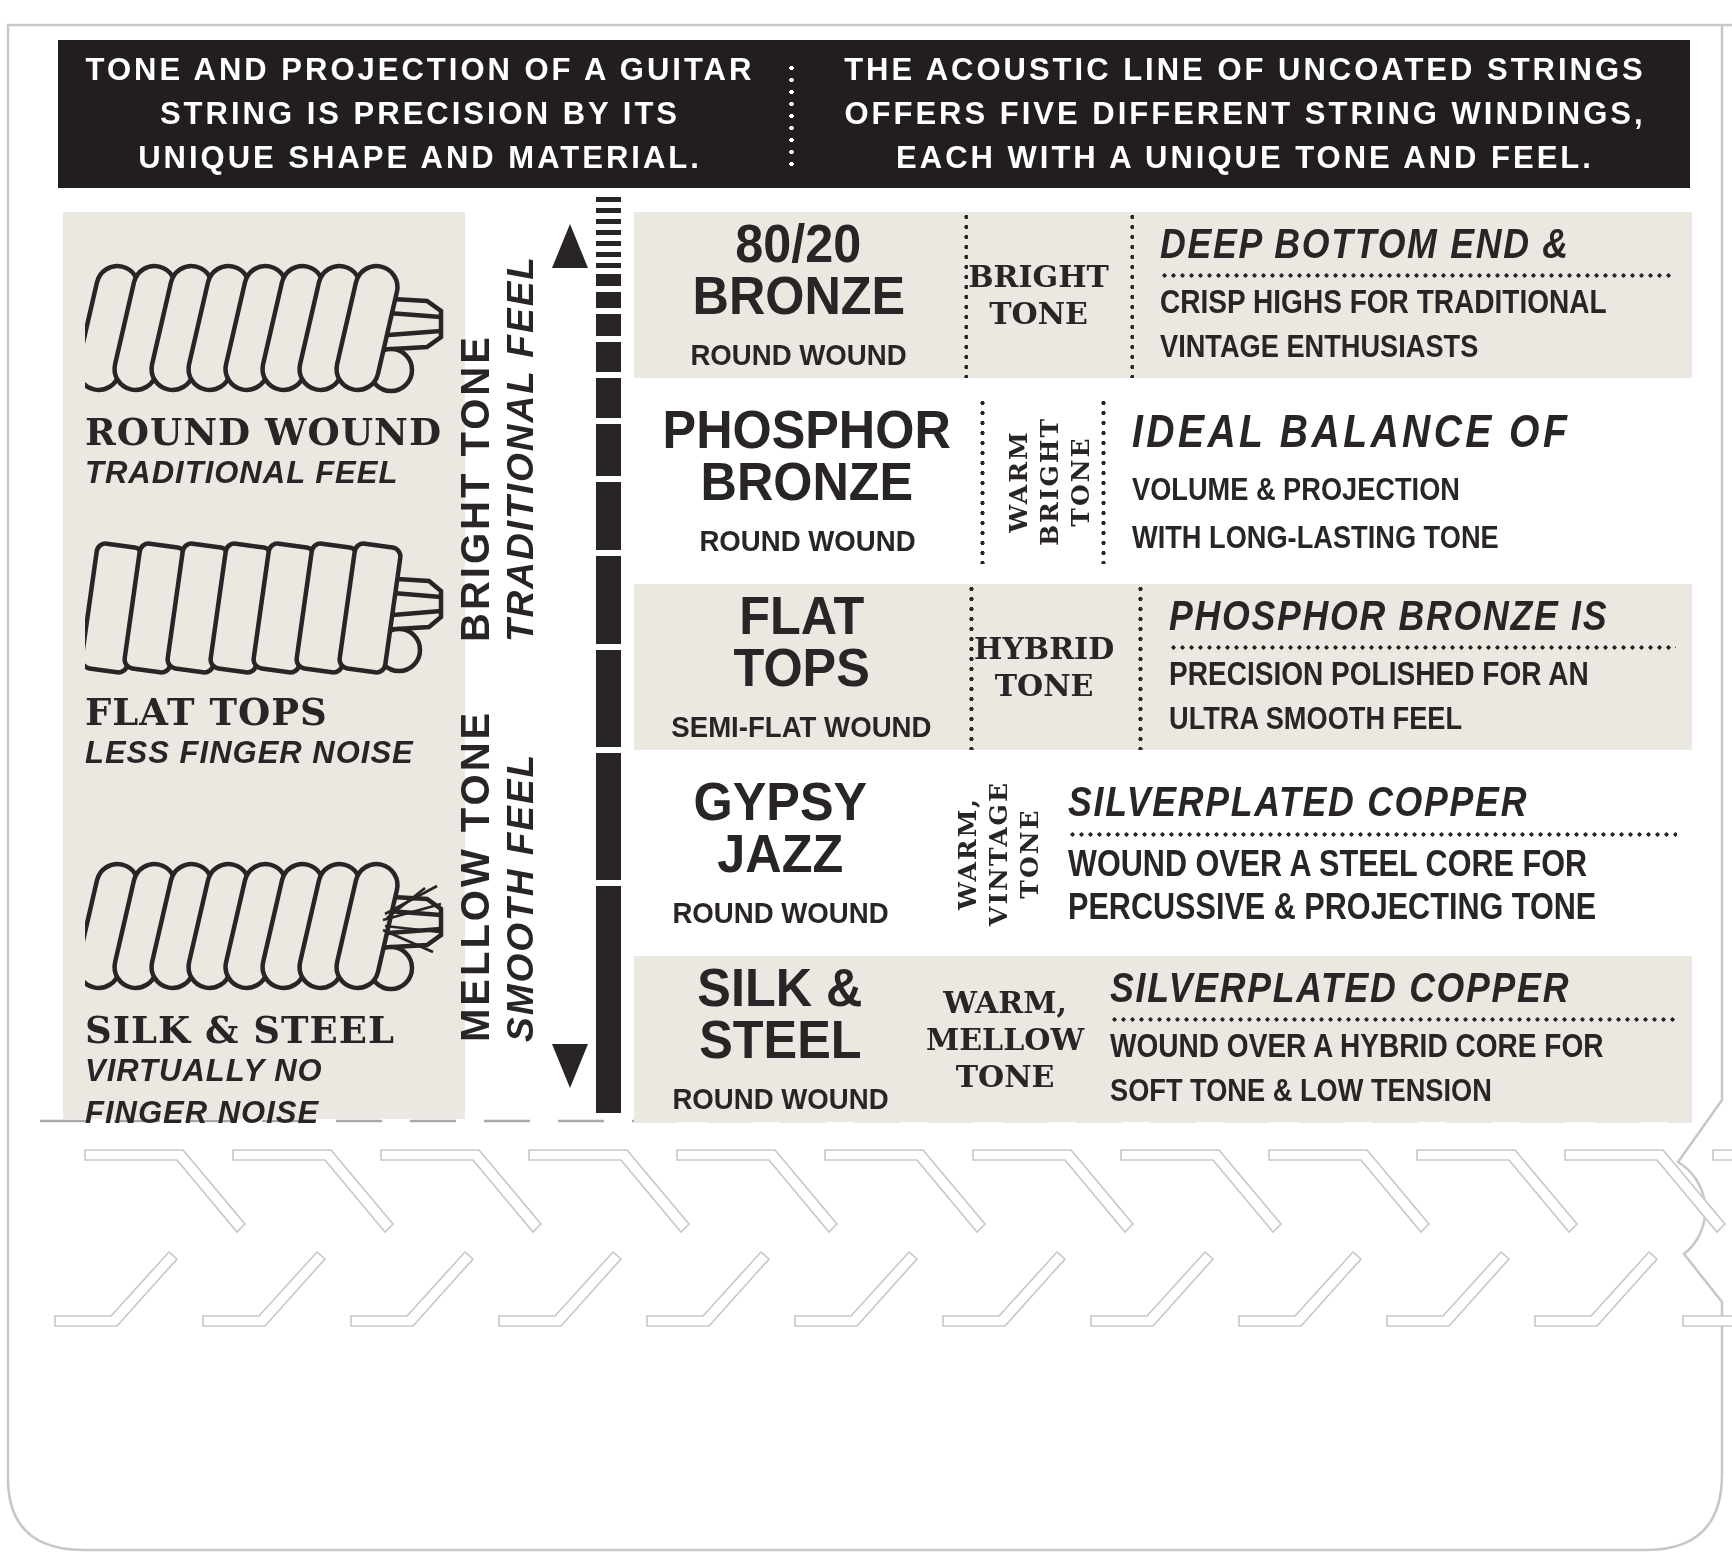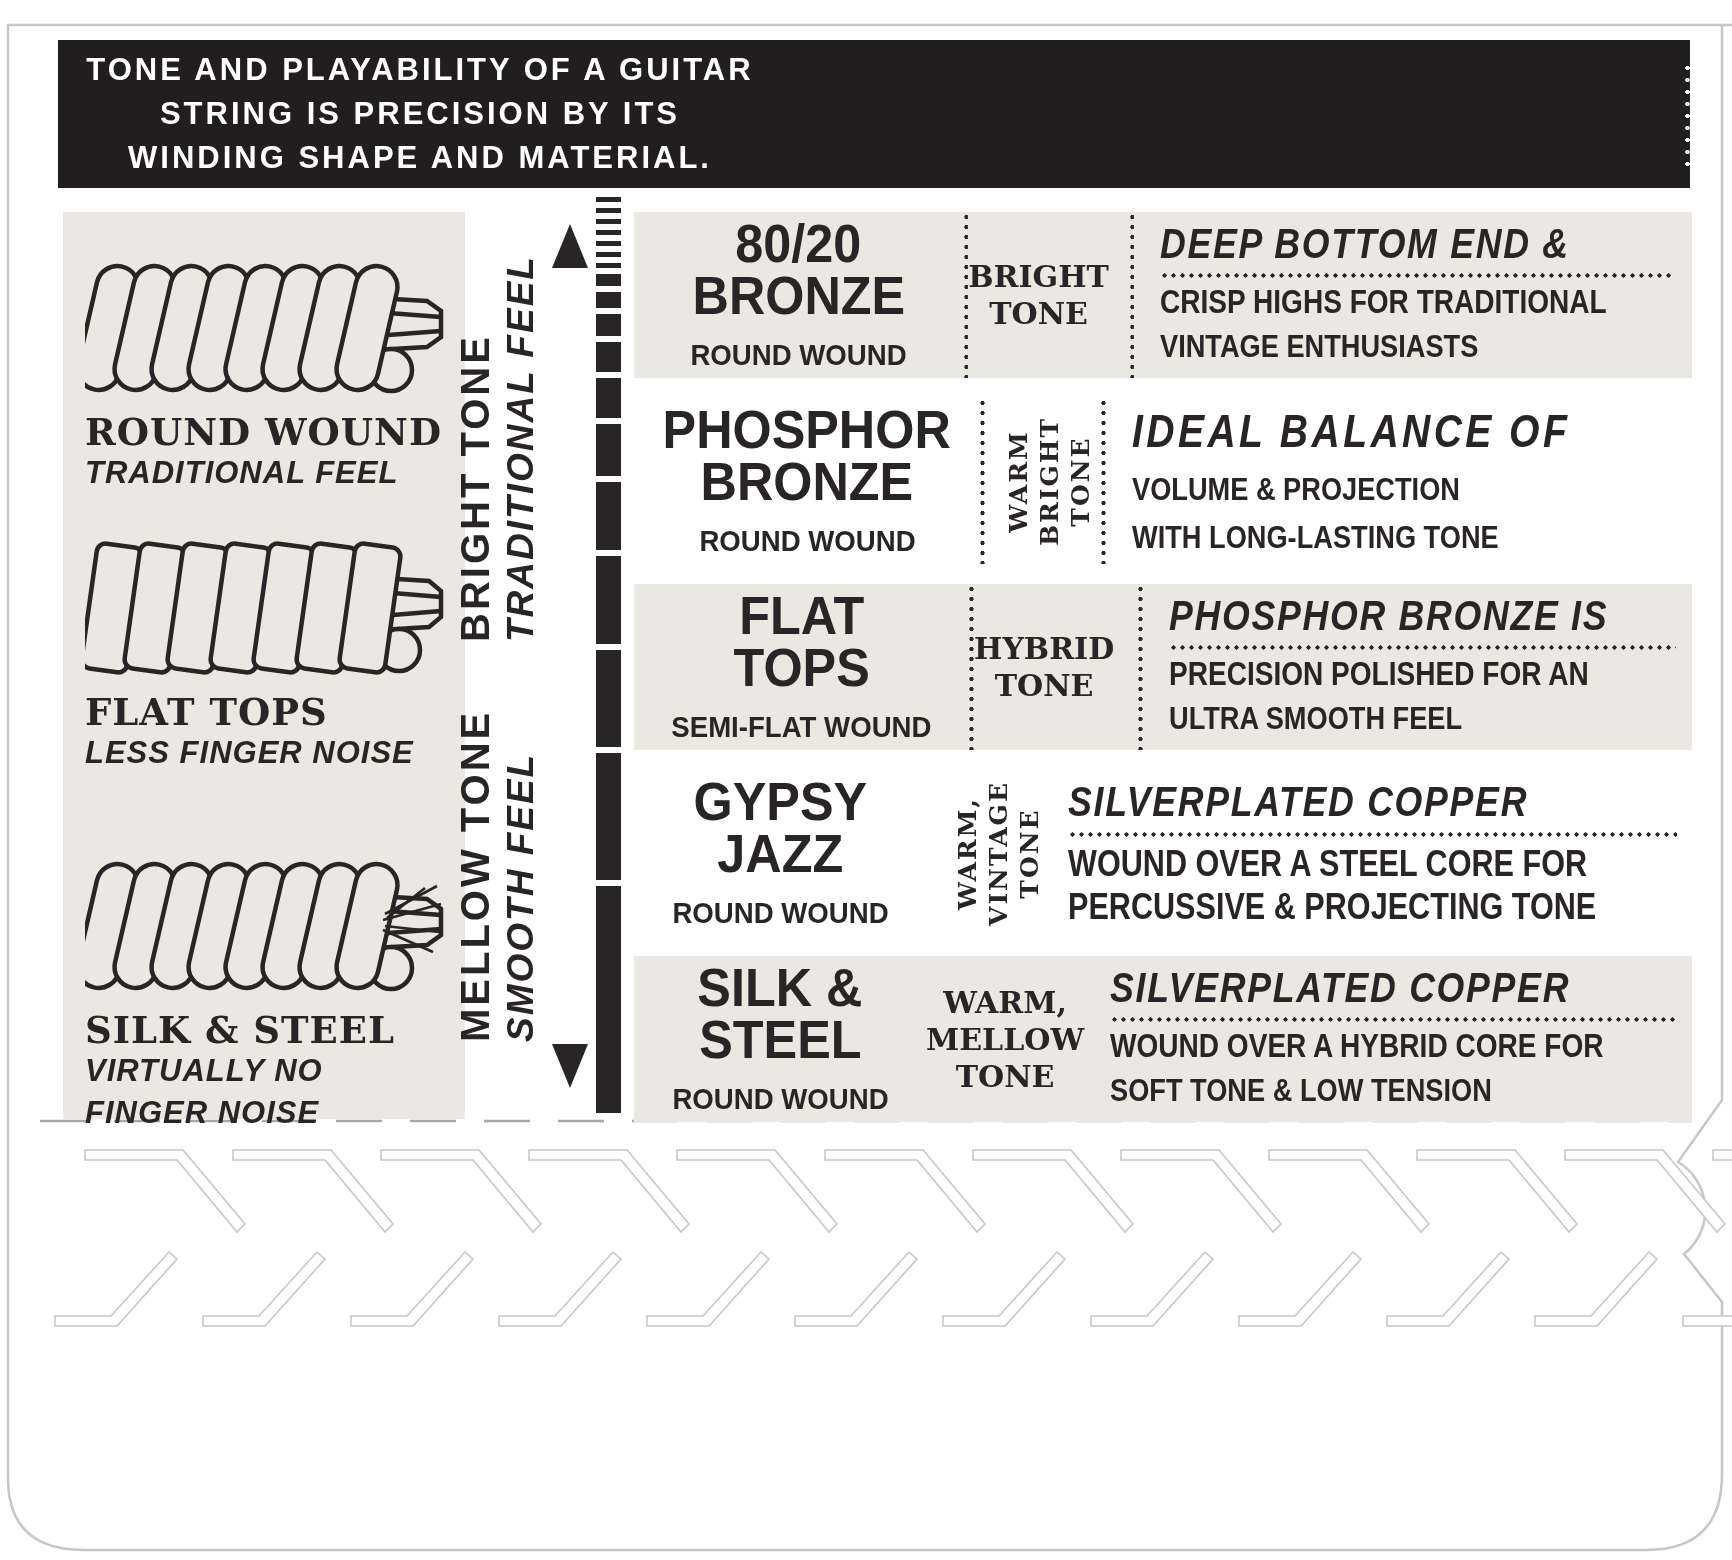--- a/index.html
+++ b/index.html
@@ -93,25 +93,30 @@
 
 <div class="page">
 
   <svg class="dieline" viewBox="0 0 1732 1560" fill="none">
     <path d="M 1732 25 L 8 25 L 8 1478 Q 8 1550 84 1550 L 1646 1550 Q 1722 1550 1722 1474 L 1722 1302 L 1684 1254 A 56 56 0 0 0 1678 1162 L 1722 1100 L 1722 25 L 1732 25" stroke="var(--dieline)" stroke-width="2.5"></path>
     <path d="M 40 1121 L 1692 1121" stroke="#a8a8a8" stroke-width="2.5" stroke-dasharray="46 28"></path>
   </svg>
 
   <div class="banner">
     <div class="banner-block banner-left">
-      <div>TONE AND PLAYABILITY OF A GUITAR</div>
+      <div>TONE AND PROJECTION OF A GUITAR</div>
       <div>STRING IS PRECISION BY ITS</div>
-      <div>WINDING SHAPE AND MATERIAL.</div>
+      <div>UNIQUE SHAPE AND MATERIAL.</div>
     </div>
     <div class="banner-divider"></div>
+    <div class="banner-block banner-right">
+      <div>THE ACOUSTIC LINE OF UNCOATED STRINGS</div>
+      <div>OFFERS FIVE DIFFERENT STRING WINDINGS,</div>
+      <div>EACH WITH A UNIQUE TONE AND FEEL.</div>
+    </div>
   </div>
 
   <div class="panel">
 
     <div class="winding w1">
       <svg viewBox="0 0 362 136">
         <g stroke="var(--ink)" stroke-width="4.5" fill="var(--panel-bg)">
           <path d="M 290 38 L 342 41 L 356 51 L 356 77 L 342 87 L 290 90 Z"></path>
           <path d="M 290 52 L 356 57 M 290 76 L 356 71" fill="none"></path>
           <circle cx="306" cy="110" r="21"></circle>

